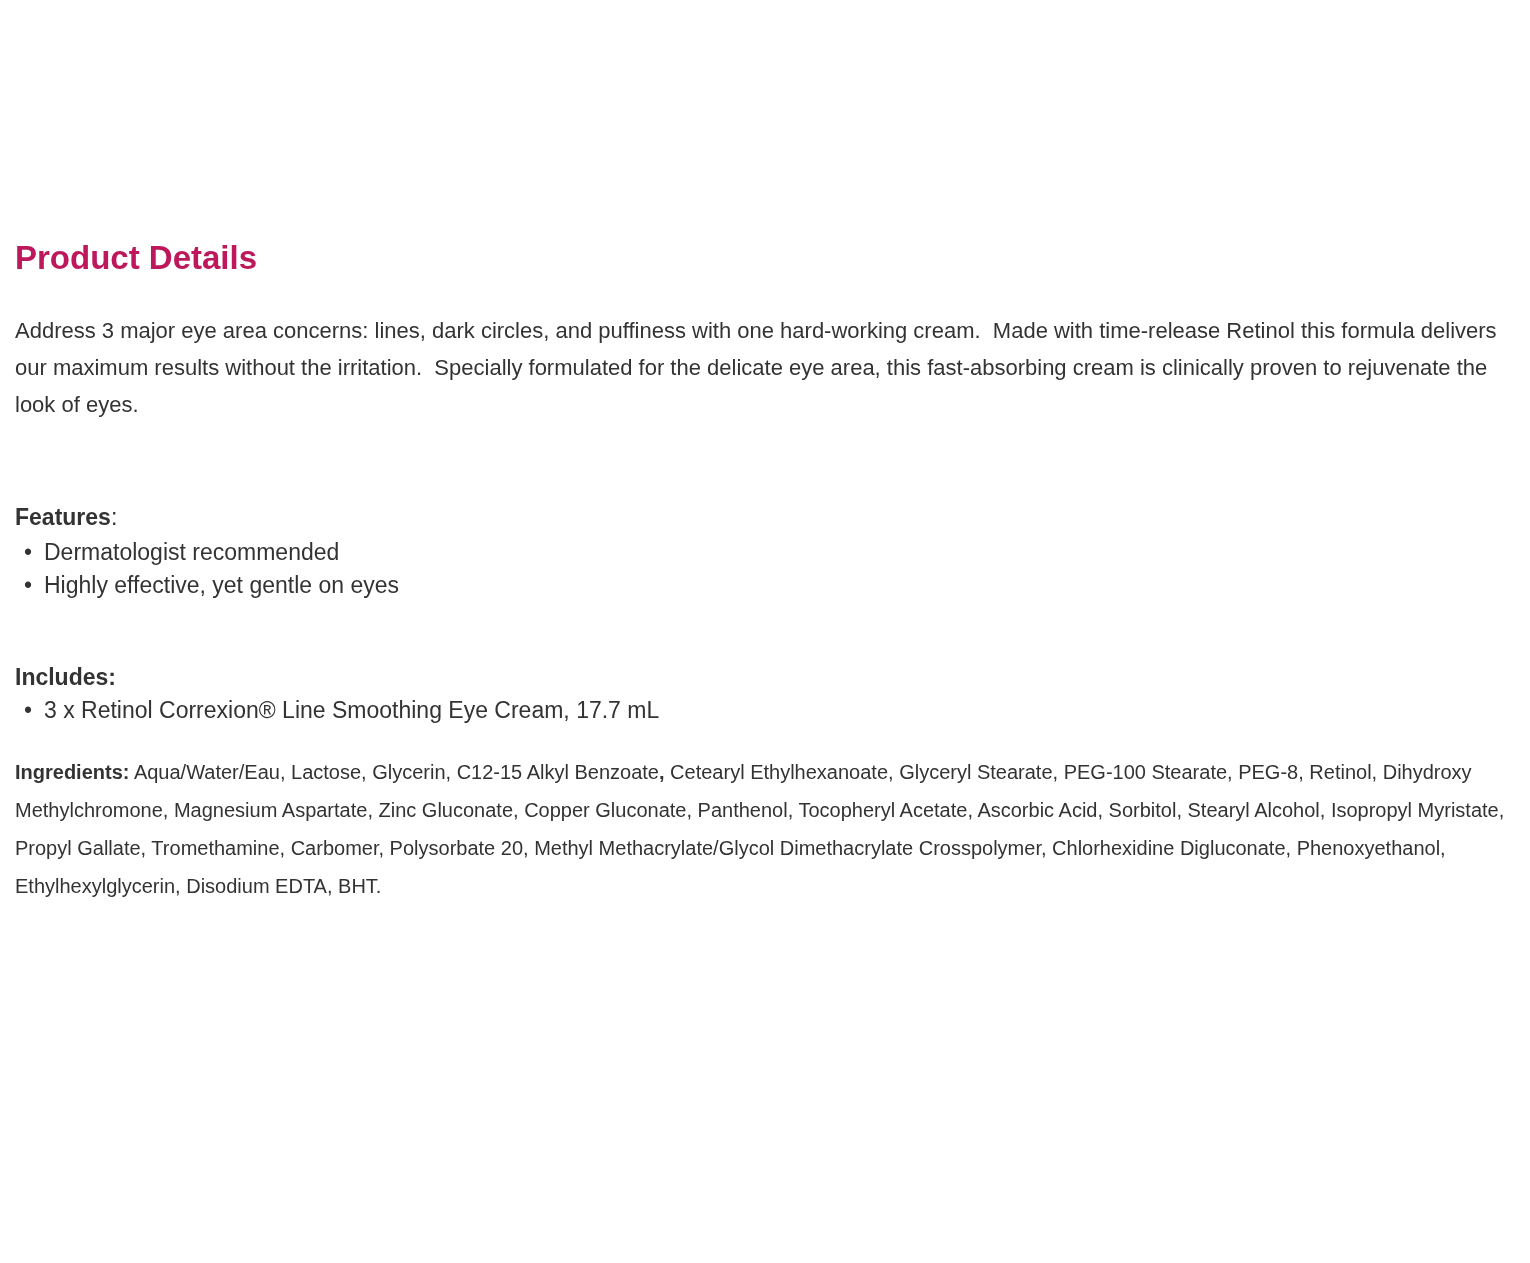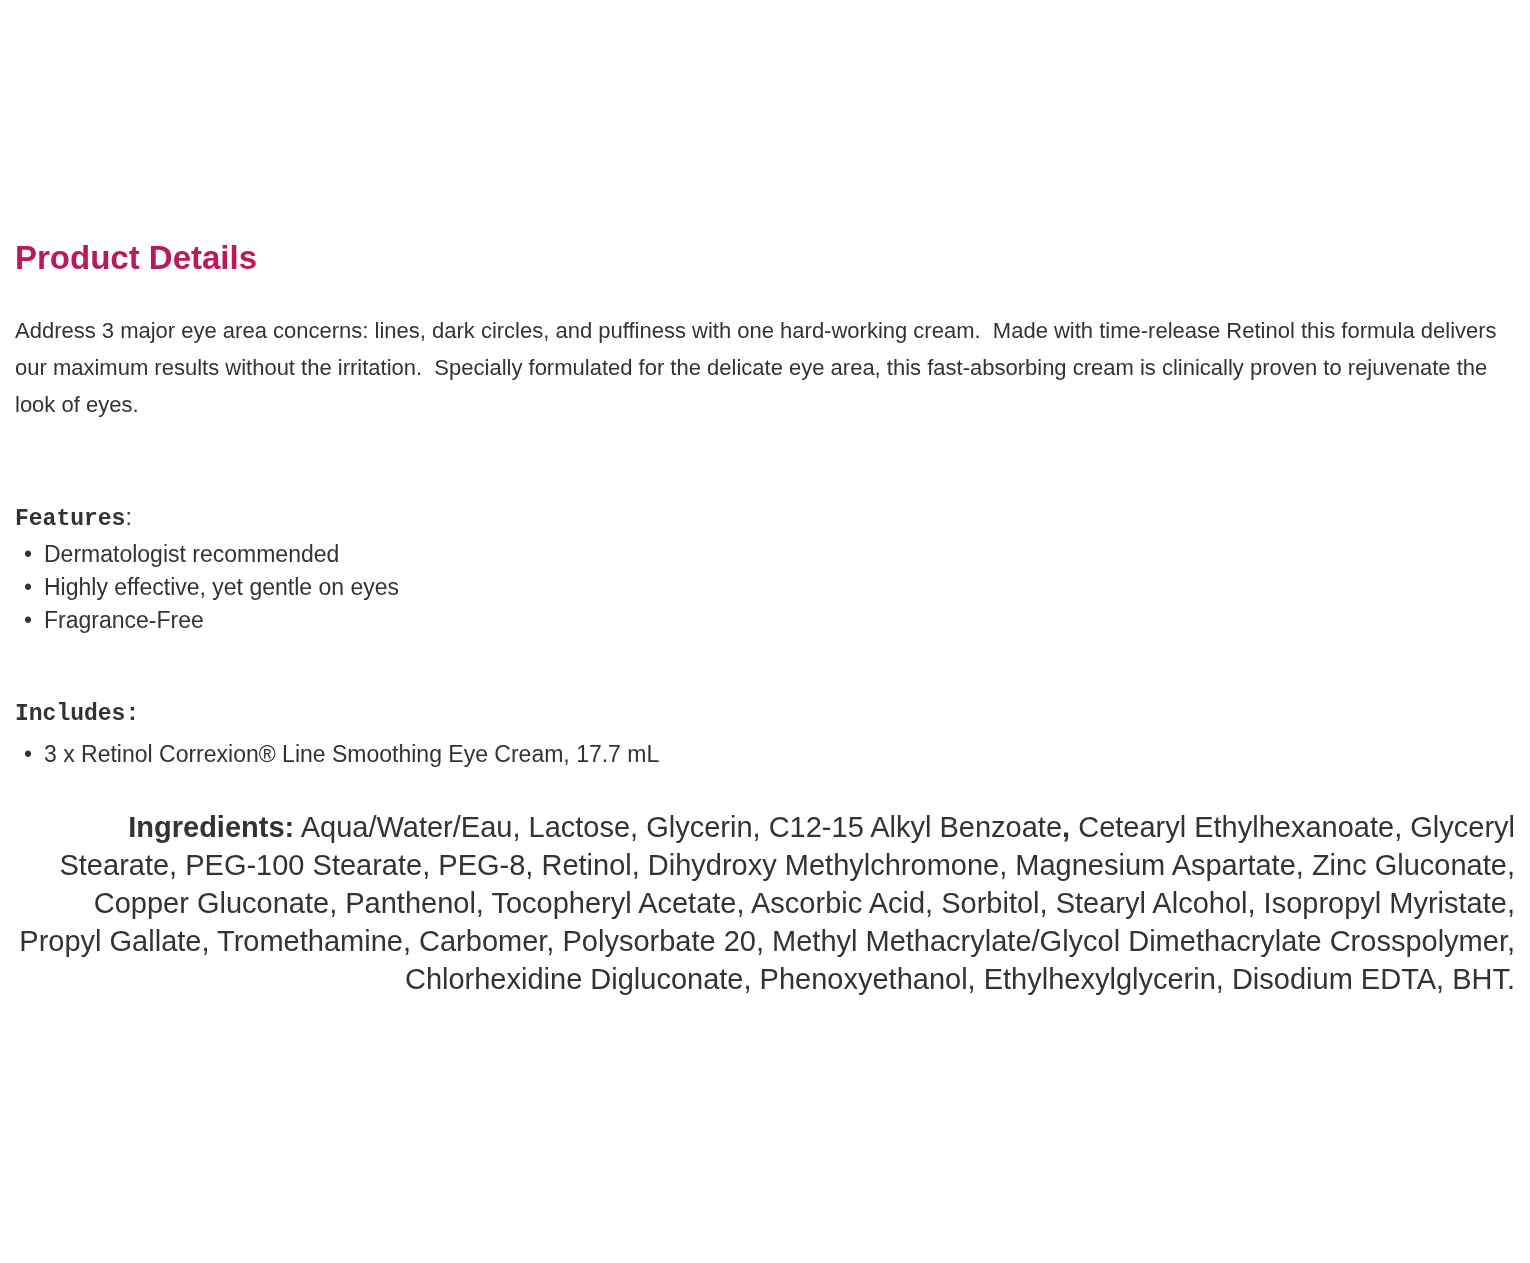--- a/index.html
+++ b/index.html
@@ -31,65 +31,63 @@
     font-size: 22px;
     line-height: 37px;
     white-space: pre-wrap;
   }
   p.section-label {
     margin: 0;
     font-size: 23px;
     line-height: 33px;
     font-weight: 400;
   }
-  p.section-label strong { font-weight: 700; font-family: Liberation Mono, monospace; }
+  p.section-label strong { font-weight: 700; }
   p.features-heading { margin-top: 78px; }
   p.includes-heading { margin-top: 59px; }
   ul.bullet-list {
     list-style: none;
     margin: 2px 0 0 0;
     padding: 0;
     font-size: 23px;
     line-height: 33px;
   }
-  ul.includes-list { margin-top: 7px; }
+  ul.includes-list { margin-top: 0; }
   ul.bullet-list li {
     position: relative;
     padding-left: 29px;
   }
   ul.bullet-list li::before {
     content: "\2022";
     position: absolute;
     left: 9px;
     top: 0;
   }
   p.ingredients {
-    margin: 37px 0 0 0;
-    font-size: 29px;
+    margin: 26px 0 0 0;
+    font-size: 20px;
     line-height: 38px;
     white-space: pre-wrap;
-    text-align: right;
   }
   p.ingredients strong { font-weight: 700; }
 </style>
 </head>
 <body>
 
 <div class="content">
 
   <h1 class="page-title">Product Details</h1>
 
   <p class="description">Address 3 major eye area concerns: lines, dark circles, and puffiness with one hard-working cream.  Made with time-release Retinol this formula delivers our maximum results without the irritation.  Specially formulated for the delicate eye area, this fast-absorbing cream is clinically proven to rejuvenate the look of eyes.</p>
 
   <p class="section-label features-heading"><strong>Features</strong><span>:</span></p>
 
   <ul class="bullet-list features-list">
       <li>Dermatologist recommended</li>
       <li>Highly effective, yet gentle on eyes</li>
-      <li>Fragrance-Free</li>
     </ul>
 
   <p class="section-label includes-heading"><strong>Includes:</strong></p>
 
   <ul class="bullet-list includes-list">
       <li>3 x Retinol Correxion® Line Smoothing Eye Cream, 17.7 mL</li>
     </ul>
 
   <p class="ingredients"><strong>Ingredients:</strong><span> Aqua/Water/Eau, Lactose, Glycerin, C12-15 Alkyl Benzoate</span><strong>,</strong><span> Cetearyl Ethylhexanoate, Glyceryl Stearate, PEG-100 Stearate, PEG-8, Retinol, Dihydroxy Methylchromone, Magnesium Aspartate, Zinc Gluconate, Copper Gluconate, Panthenol, Tocopheryl Acetate, Ascorbic Acid, Sorbitol, Stearyl Alcohol, Isopropyl Myristate, Propyl Gallate, Tromethamine, Carbomer, Polysorbate 20, Methyl Methacrylate/Glycol Dimethacrylate Crosspolymer, Chlorhexidine Digluconate, Phenoxyethanol, Ethylhexylglycerin, Disodium EDTA, BHT.</span></p>
 

